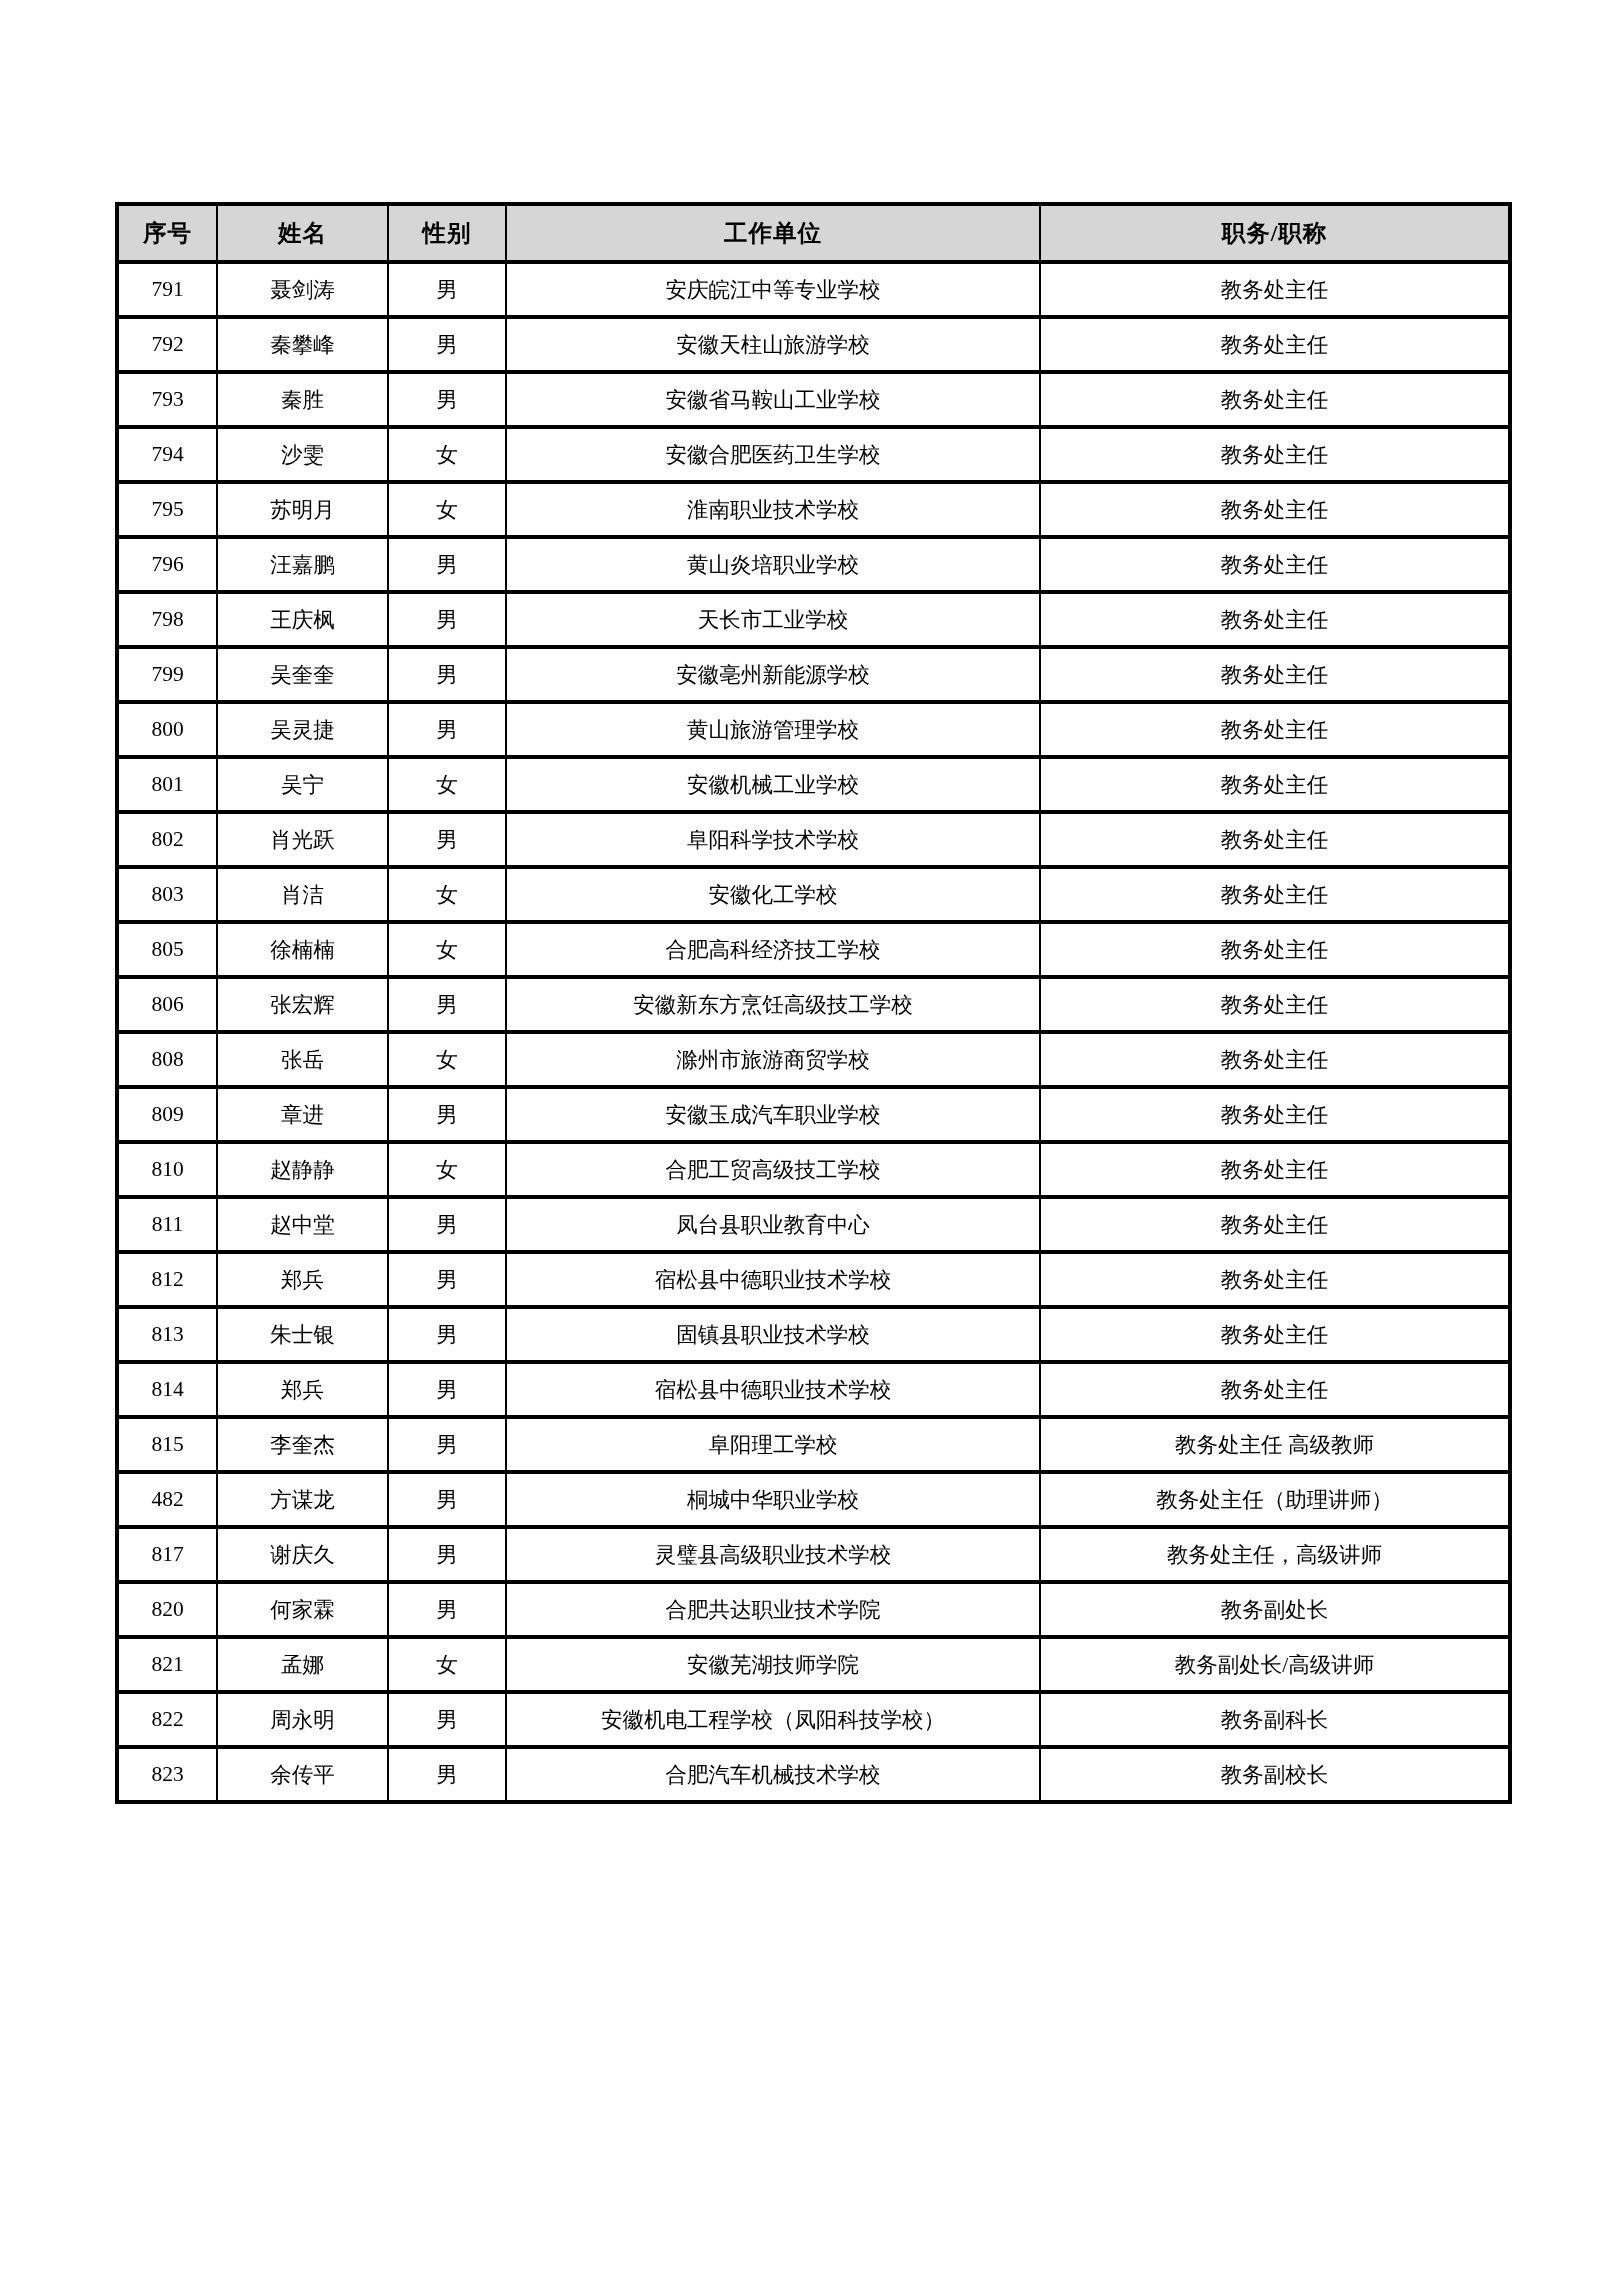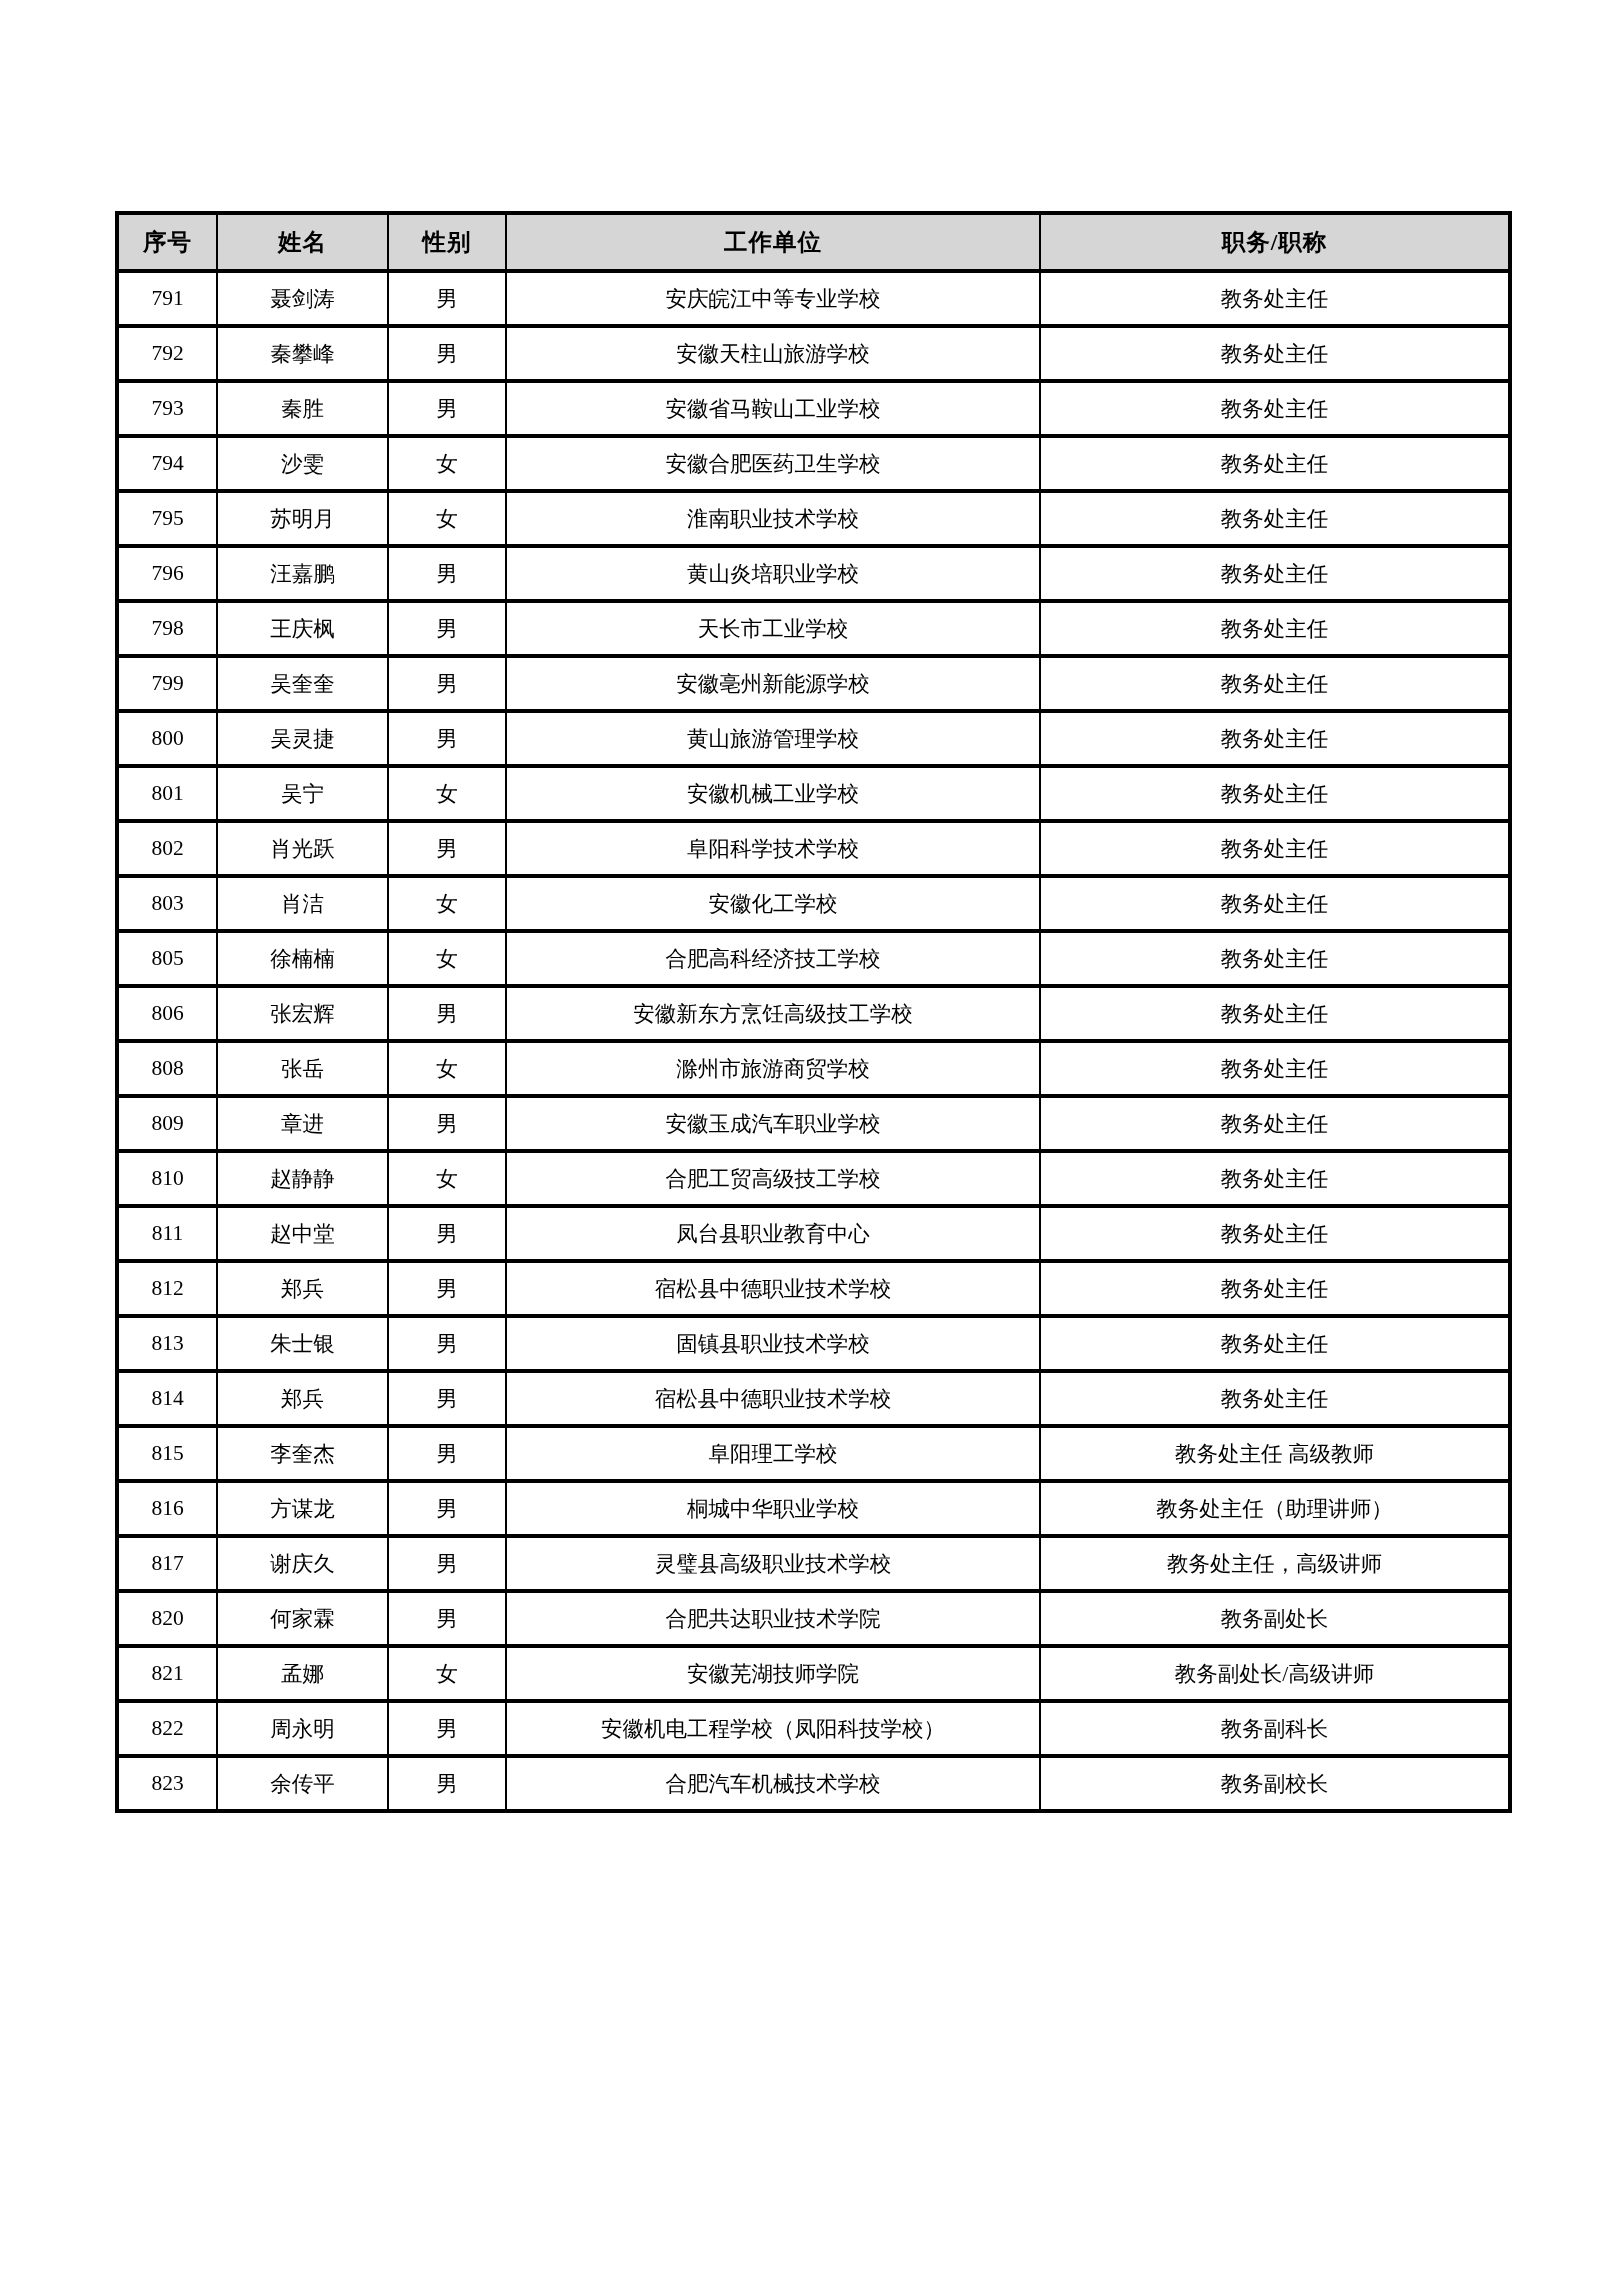--- a/index.html
+++ b/index.html
@@ -18,21 +18,21 @@
     position: absolute;
     left: 0;
     top: 0;
     width: 1623px;
     height: 2295px;
     background: #ffffff;
   }
   table.roster {
     position: absolute;
     left: 115px;
-    top: 211px;
+    top: 202px;
     width: 1393px;
     border-collapse: collapse;
     table-layout: fixed;
     border: 4.1px solid #000000;
   }
   col.col-index    { width: 100px; }
   col.col-name     { width: 171px; }
   col.col-gender   { width: 118px; }
   col.col-workunit { width: 534px; }
   col.col-title    { width: 470px; }
@@ -233,21 +233,21 @@
     <td>教务处主任</td>
   </tr>
         <tr>
     <td>815</td>
     <td>李奎杰</td>
     <td>男</td>
     <td>阜阳理工学校</td>
     <td>教务处主任 高级教师</td>
   </tr>
         <tr>
-    <td>816</td>
+    <td>482</td>
     <td>方谋龙</td>
     <td>男</td>
     <td>桐城中华职业学校</td>
     <td>教务处主任（助理讲师）</td>
   </tr>
         <tr>
     <td>817</td>
     <td>谢庆久</td>
     <td>男</td>
     <td>灵璧县高级职业技术学校</td>

